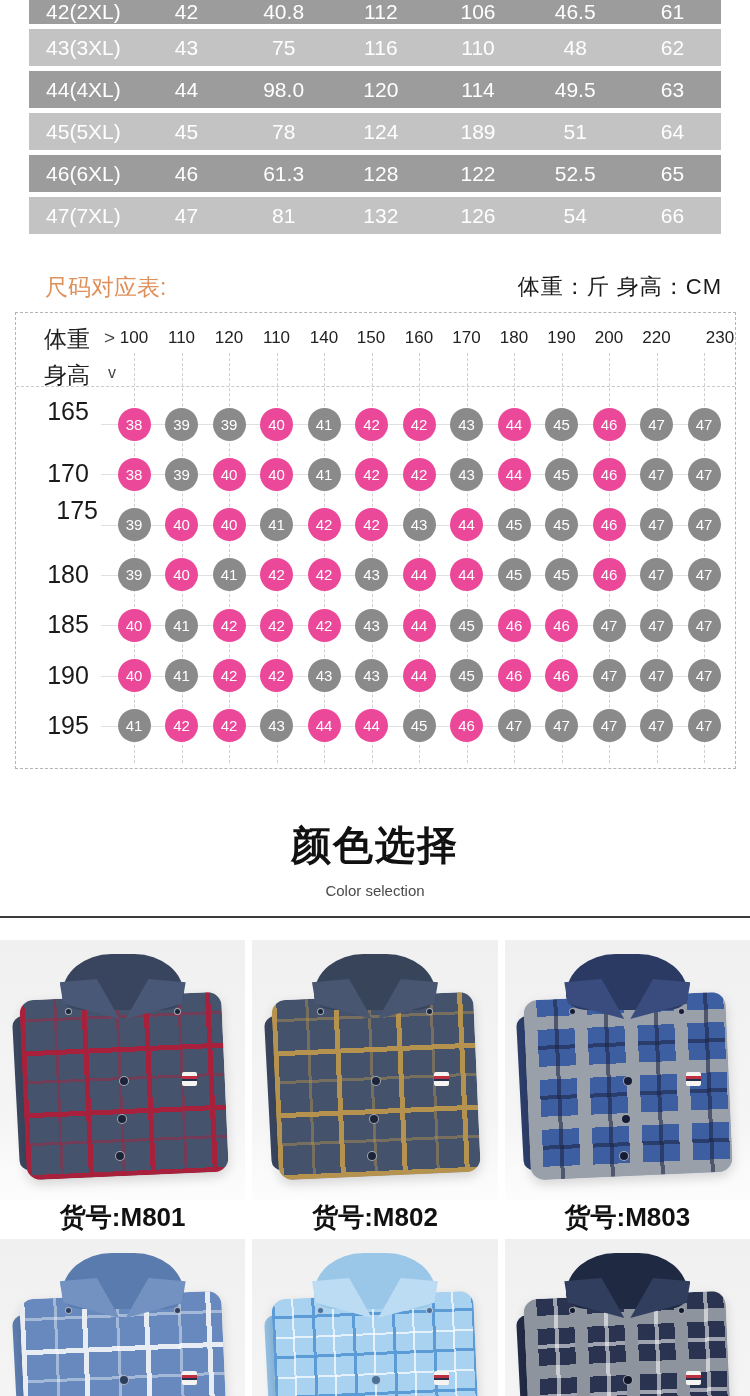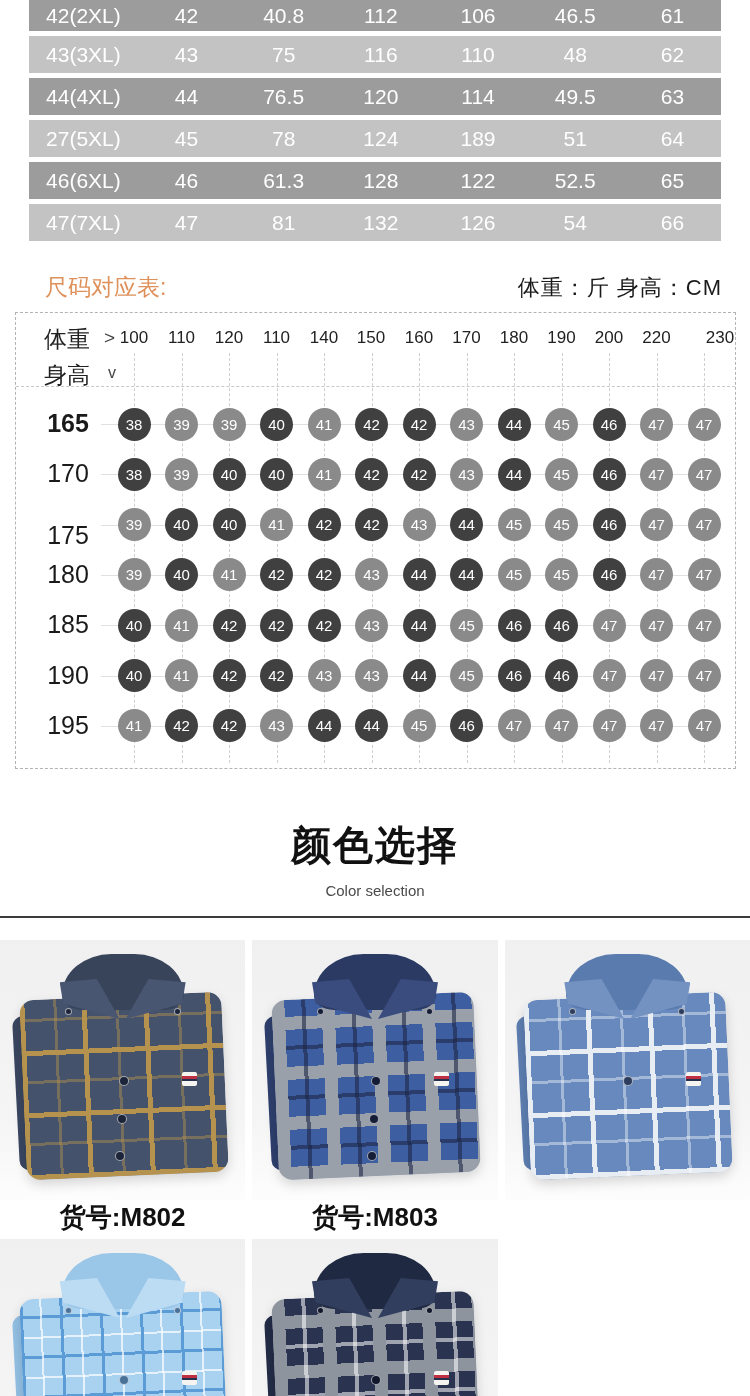--- a/index.html
+++ b/index.html
@@ -3,48 +3,48 @@
 <meta charset="utf-8">
 <style>
   html,body{margin:0;padding:0;background:#fff;}
   .page{position:relative;width:750px;height:1396px;background:#fff;overflow:hidden;
         font-family:"Liberation Sans","DejaVu Sans",sans-serif;}
 
   
   .size-table{position:absolute;left:29px;top:0;width:692px;}
   .st-row{display:grid;grid-template-columns:1.12fr repeat(6,1fr);height:37px;margin-bottom:5px;
           color:#fff;font-size:21px;align-items:center;text-align:center;}
-  .st-row:first-child{height:31px;}
+  .st-row:first-child{height:24px;}
   .st-row.dark{background:#9c9c9c;}
   .st-row.light{background:#c3c3c3;}
 
   
   .chart-header{position:absolute;left:45px;top:272px;width:677px;display:flex;
-                justify-content:space-between;align-items:center;}
+                justify-content:space-between;align-items:flex-start;}
   .chart-title{color:#df915c;font-size:23px;}
   .chart-units{color:#1a1a1a;font-size:22px;letter-spacing:1px;}
 
   
   .size-chart{position:absolute;left:15px;top:312px;width:721px;height:457px;
               border:1px dashed #b3b3b3;box-sizing:border-box;background:#fff;}
   .sc-axis{position:absolute;color:#222;}
   .sc-wl{left:28px;top:11px;font-size:23px;}
   .sc-wa{left:88px;top:14px;font-size:19px;color:#444;}
   .sc-hl{left:28px;top:47px;font-size:23px;}
   .sc-ha{left:92px;top:51px;font-size:16px;color:#444;}
   .sc-tick{position:absolute;top:15px;width:44px;margin-left:-22px;text-align:center;
            font-size:17px;color:#222;}
   .sc-hline{position:absolute;left:0;right:0;top:73px;border-top:1px dashed #c9c9c9;}
   .sc-vline{position:absolute;top:40px;bottom:5px;width:0;border-left:1px dashed #cfcfcf;}
   .sc-row-label{position:absolute;left:22px;width:60px;text-align:center;
                 font-size:25px;color:#1a1a1a;}
   .sc-row-line{position:absolute;left:85px;right:20px;border-top:1px solid #e0e0e0;}
   .sc-circle{position:absolute;width:33px;height:33px;margin:-16.5px;border-radius:50%;
              color:#fff;font-size:15px;line-height:33px;text-align:center;}
-  .sc-circle.light{background:#404040;}
+  .sc-circle.light{background:#ec4899;}
   .sc-circle.dark{background:#8a8a8a;}
 
   
   .color-header{position:absolute;left:0;top:818px;width:750px;text-align:center;}
   .color-title{font-size:40px;font-weight:700;color:#111;letter-spacing:2px;}
   .color-sub{margin-top:9px;font-size:15px;color:#4a4a4a;}
   .divider{position:absolute;left:0;top:916px;width:750px;height:2px;background:#3b3b3b;}
 
   
   .product-grid{position:absolute;left:0;top:940px;width:750px;display:grid;
@@ -109,28 +109,28 @@
         <div class="">43</div>
         <div class="">75</div>
         <div class="">116</div>
         <div class="">110</div>
         <div class="">48</div>
         <div class="">62</div>
       </div>
       <div class="st-row dark">
         <div class="">44(4XL)</div>
         <div class="">44</div>
-        <div class="">76.5</div>
+        <div class="">98.0</div>
         <div class="">120</div>
         <div class="">114</div>
         <div class="">49.5</div>
         <div class="">63</div>
       </div>
       <div class="st-row light">
-        <div class="">27(5XL)</div>
+        <div class="">45(5XL)</div>
         <div class="">45</div>
         <div class="">78</div>
         <div class="">124</div>
         <div class="">189</div>
         <div class="">51</div>
         <div class="">64</div>
       </div>
       <div class="st-row dark">
         <div class="">46(6XL)</div>
         <div class="">46</div>
@@ -182,21 +182,21 @@
       <div class="sc-vline" style="left: 498px;"></div>
       <div class="sc-tick" style="left: 545.5px;">190</div>
       <div class="sc-vline" style="left: 545.5px;"></div>
       <div class="sc-tick" style="left: 593px;">200</div>
       <div class="sc-vline" style="left: 593px;"></div>
       <div class="sc-tick" style="left: 640.5px;">220</div>
       <div class="sc-vline" style="left: 640.5px;"></div>
       <div class="sc-tick" style="left: 704px;">230</div>
       <div class="sc-vline" style="left: 688px;"></div>
       <div class="sc-row-line" style="top: 111px;"></div>
-      <div class="sc-row-label" style="top: 96px; font-weight: bold;">165</div>
+      <div class="sc-row-label" style="top: 84px;">165</div>
       <div class="sc-circle light" style="left: 118px; top: 111px;">38</div>
       <div class="sc-circle dark" style="left: 165.5px; top: 111px;">39</div>
       <div class="sc-circle dark" style="left: 213px; top: 111px;">39</div>
       <div class="sc-circle light" style="left: 260.5px; top: 111px;">40</div>
       <div class="sc-circle dark" style="left: 308px; top: 111px;">41</div>
       <div class="sc-circle light" style="left: 355.5px; top: 111px;">42</div>
       <div class="sc-circle light" style="left: 403px; top: 111px;">42</div>
       <div class="sc-circle dark" style="left: 450.5px; top: 111px;">43</div>
       <div class="sc-circle light" style="left: 498px; top: 111px;">44</div>
       <div class="sc-circle dark" style="left: 545.5px; top: 111px;">45</div>
@@ -212,21 +212,21 @@
       <div class="sc-circle dark" style="left: 308px; top: 161.3px;">41</div>
       <div class="sc-circle light" style="left: 355.5px; top: 161.3px;">42</div>
       <div class="sc-circle light" style="left: 403px; top: 161.3px;">42</div>
       <div class="sc-circle dark" style="left: 450.5px; top: 161.3px;">43</div>
       <div class="sc-circle light" style="left: 498px; top: 161.3px;">44</div>
       <div class="sc-circle dark" style="left: 545.5px; top: 161.3px;">45</div>
       <div class="sc-circle light" style="left: 593px; top: 161.3px;">46</div>
       <div class="sc-circle dark" style="left: 640.5px; top: 161.3px;">47</div>
       <div class="sc-circle dark" style="left: 688px; top: 161.3px;">47</div>
       <div class="sc-row-line" style="top: 211.6px;"></div>
-      <div class="sc-row-label" style="top: 208px;">175</div>
+      <div class="sc-row-label" style="top: 183px; text-align: right;">175</div>
       <div class="sc-circle dark" style="left: 118px; top: 211.6px;">39</div>
       <div class="sc-circle light" style="left: 165.5px; top: 211.6px;">40</div>
       <div class="sc-circle light" style="left: 213px; top: 211.6px;">40</div>
       <div class="sc-circle dark" style="left: 260.5px; top: 211.6px;">41</div>
       <div class="sc-circle light" style="left: 308px; top: 211.6px;">42</div>
       <div class="sc-circle light" style="left: 355.5px; top: 211.6px;">42</div>
       <div class="sc-circle dark" style="left: 403px; top: 211.6px;">43</div>
       <div class="sc-circle light" style="left: 450.5px; top: 211.6px;">44</div>
       <div class="sc-circle dark" style="left: 498px; top: 211.6px;">45</div>
       <div class="sc-circle dark" style="left: 545.5px; top: 211.6px;">45</div>
@@ -298,56 +298,76 @@
   <div class="color-header">
     <div class="color-title">颜色选择</div>
     <div class="color-sub">Color selection</div>
   </div>
 
   <div class="divider"></div>
 
   <div class="product-grid">
       <div class="product-card">
         <div class="p-img">
-          <div class="shirt" style="--base: #45526b; --l1: #b5924d; --l2: rgba(181,146,77,0.45); --collar: #384459; --collar2: #495672; --sleeve: #3a4660; --btn: #1b2439;">
+          <div class="shirt" style="--base: #46536d; --l1: #a8213c; --l2: rgba(168,33,60,0.45); --collar: #39455e; --collar2: #4a5878; --sleeve: #3b4860; --btn: #1b2439;">
             <div class="sh-sleeve"></div>
             <div class="sh-body"></div>
             <div class="sh-collar">
               <div class="sh-band"></div>
               <div class="sh-ptl"></div>
               <div class="sh-ptr"></div>
             </div>
             <div class="sh-btn bc1"></div>
             <div class="sh-btn bc2"></div>
             <div class="sh-btn b1"></div>
             <div class="sh-btn b2"></div>
             <div class="sh-btn b3"></div>
             <div class="sh-tag"></div>
           </div>
         </div>
-        <div class="p-label">货号:M802</div>
-      </div>
-      <div class="product-card">
-        <div class="p-img">
-          <div class="shirt plaid-band" style="--base: #3e5ea2; --l1: #99a0aa; --l2: rgba(29,38,70,0.6); --collar: #2b3a63; --collar2: #3a4c7e; --sleeve: #2e3f6d; --btn: #151d36;">
+        <div class="p-label">货号:M801</div>
+      </div>
+      <div class="product-card">
+        <div class="p-img">
+          <div class="shirt" style="--base: #45526b; --l1: #b5924d; --l2: rgba(181,146,77,0.45); --collar: #384459; --collar2: #495672; --sleeve: #3a4660; --btn: #1b2439;">
             <div class="sh-sleeve"></div>
             <div class="sh-body"></div>
             <div class="sh-collar">
               <div class="sh-band"></div>
               <div class="sh-ptl"></div>
               <div class="sh-ptr"></div>
             </div>
             <div class="sh-btn bc1"></div>
             <div class="sh-btn bc2"></div>
             <div class="sh-btn b1"></div>
             <div class="sh-btn b2"></div>
             <div class="sh-btn b3"></div>
             <div class="sh-tag"></div>
           </div>
         </div>
+        <div class="p-label">货号:M802</div>
+      </div>
+      <div class="product-card">
+        <div class="p-img">
+          <div class="shirt plaid-band" style="--base: #3e5ea2; --l1: #99a0aa; --l2: rgba(29,38,70,0.6); --collar: #2b3a63; --collar2: #3a4c7e; --sleeve: #2e3f6d; --btn: #151d36;">
+            <div class="sh-sleeve"></div>
+            <div class="sh-body"></div>
+            <div class="sh-collar">
+              <div class="sh-band"></div>
+              <div class="sh-ptl"></div>
+              <div class="sh-ptr"></div>
+            </div>
+            <div class="sh-btn bc1"></div>
+            <div class="sh-btn bc2"></div>
+            <div class="sh-btn b1"></div>
+            <div class="sh-btn b2"></div>
+            <div class="sh-btn b3"></div>
+            <div class="sh-tag"></div>
+          </div>
+        </div>
         <div class="p-label">货号:M803</div>
       </div>
       <div class="product-card">
         <div class="p-img">
           <div class="shirt" style="--base: #6889bd; --l1: #e8edf4; --l2: rgba(255,255,255,0.4); --collar: #5a7bae; --collar2: #7392c2; --sleeve: #5d7eb1; --btn: #2c3d5e;">
             <div class="sh-sleeve"></div>
             <div class="sh-body"></div>
             <div class="sh-collar">
               <div class="sh-band"></div>
               <div class="sh-ptl"></div>

